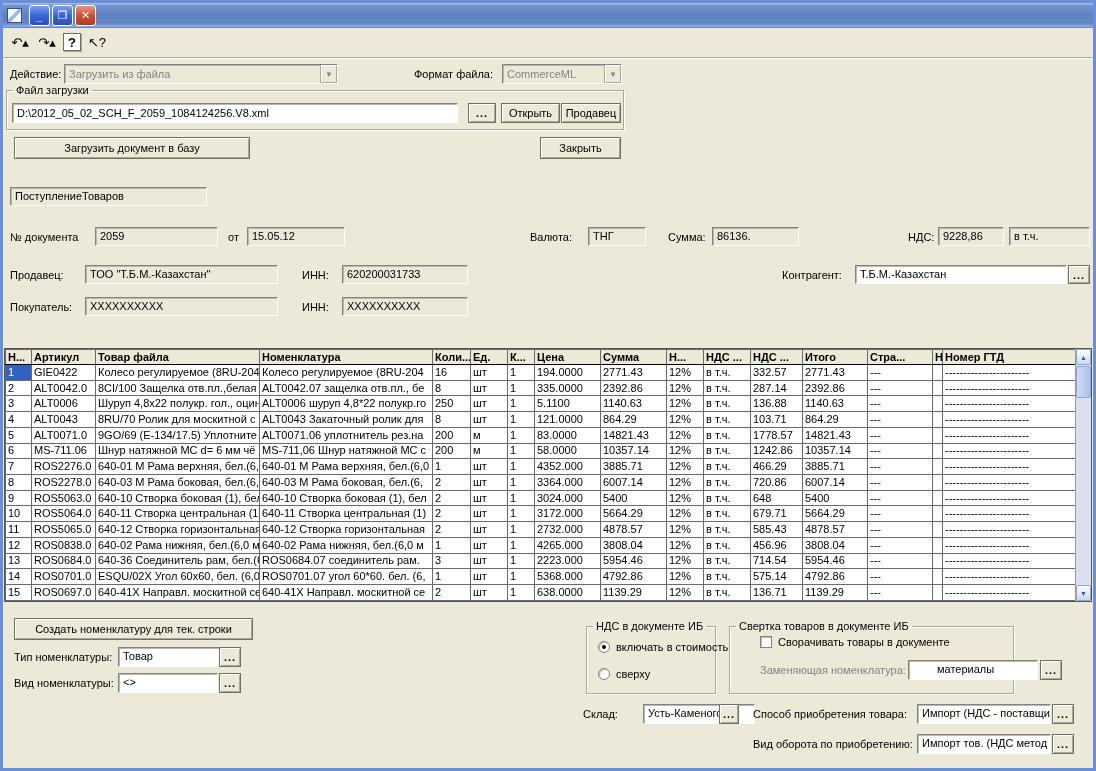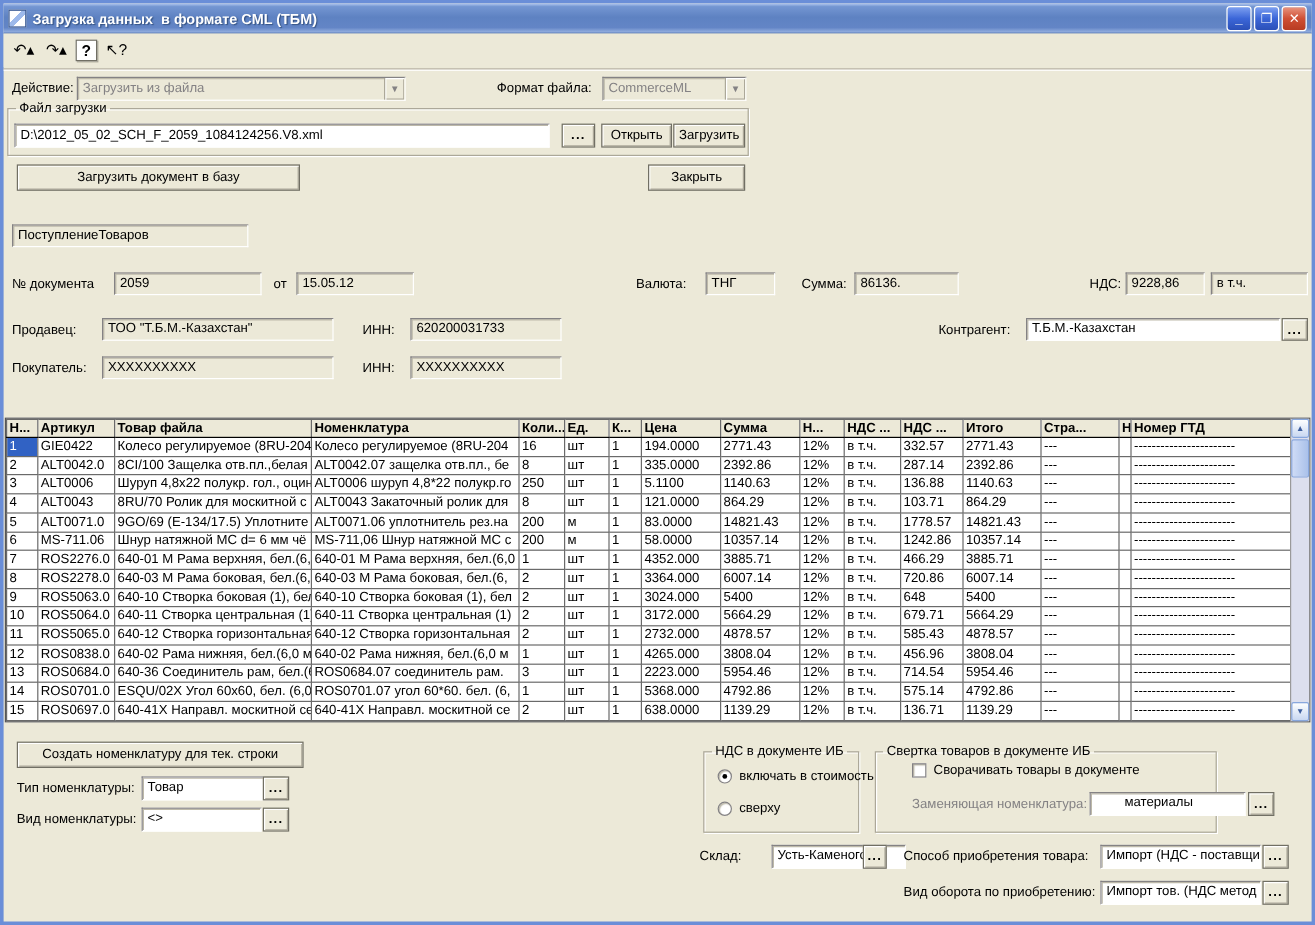--- a/index.html
+++ b/index.html
@@ -66,21 +66,20 @@
   .radio.checked::after{content:"";position:absolute;left:3px;top:3px;width:4px;height:4px;border-radius:50%;background:#000;}
   .checkbox{position:absolute;width:12px;height:12px;background:#fff;border:1px solid #848284;box-shadow:inset 1px 1px 1px #bdb9a9;}
 </style>
 </head>
 <body>
 
 <div class="window">
 
   <div class="titlebar">
     <div class="title-icon"></div>
-    <div class="title-text">Загрузка данных  в формате CML (ТБМ)</div>
     <div class="winbtn">
         <span>_</span>
       </div>
     <div class="winbtn">
         <span>❐</span>
       </div>
     <div class="winbtn close">
         <span>✕</span>
       </div>
   </div>
@@ -105,21 +104,21 @@
   </div>
 
   <fieldset class="grp" style="left:6px;top:84px;width:618px;height:46px;">
     <legend>Файл загрузки</legend>
   </fieldset>
   <input class="field" style="left: 12px; top: 103px; width: 446px; height: 20px;" value="D:\2012_05_02_SCH_F_2059_1084124256.V8.xml">
   <div class="btn" style="left:468px;top:103px;width:28px;height:20px;">
     <span class="dots">...</span>
   </div>
   <div class="btn" style="left:501px;top:103px;width:59px;height:20px;">Открыть</div>
-  <div class="btn" style="left:561px;top:103px;width:60px;height:20px;">Загрузить</div>
+  <div class="btn" style="left:561px;top:103px;width:60px;height:20px;">Продавец</div>
 
   <div class="btn" style="left:14px;top:137px;width:236px;height:22px;">Загрузить документ в базу</div>
   <div class="btn" style="left:540px;top:137px;width:81px;height:22px;">Закрыть</div>
 
   <div class="sunken" style="left:10px;top:187px;width:197px;height:19px;">ПоступлениеТоваров</div>
 
   <div class="lbl" style="left:10px;top:231px;">№ документа</div>
   <div class="sunken" style="left:95px;top:227px;width:123px;height:19px;">2059</div>
   <div class="lbl" style="left:228px;top:231px;">от</div>
   <div class="sunken" style="left:247px;top:227px;width:98px;height:19px;">15.05.12</div>

